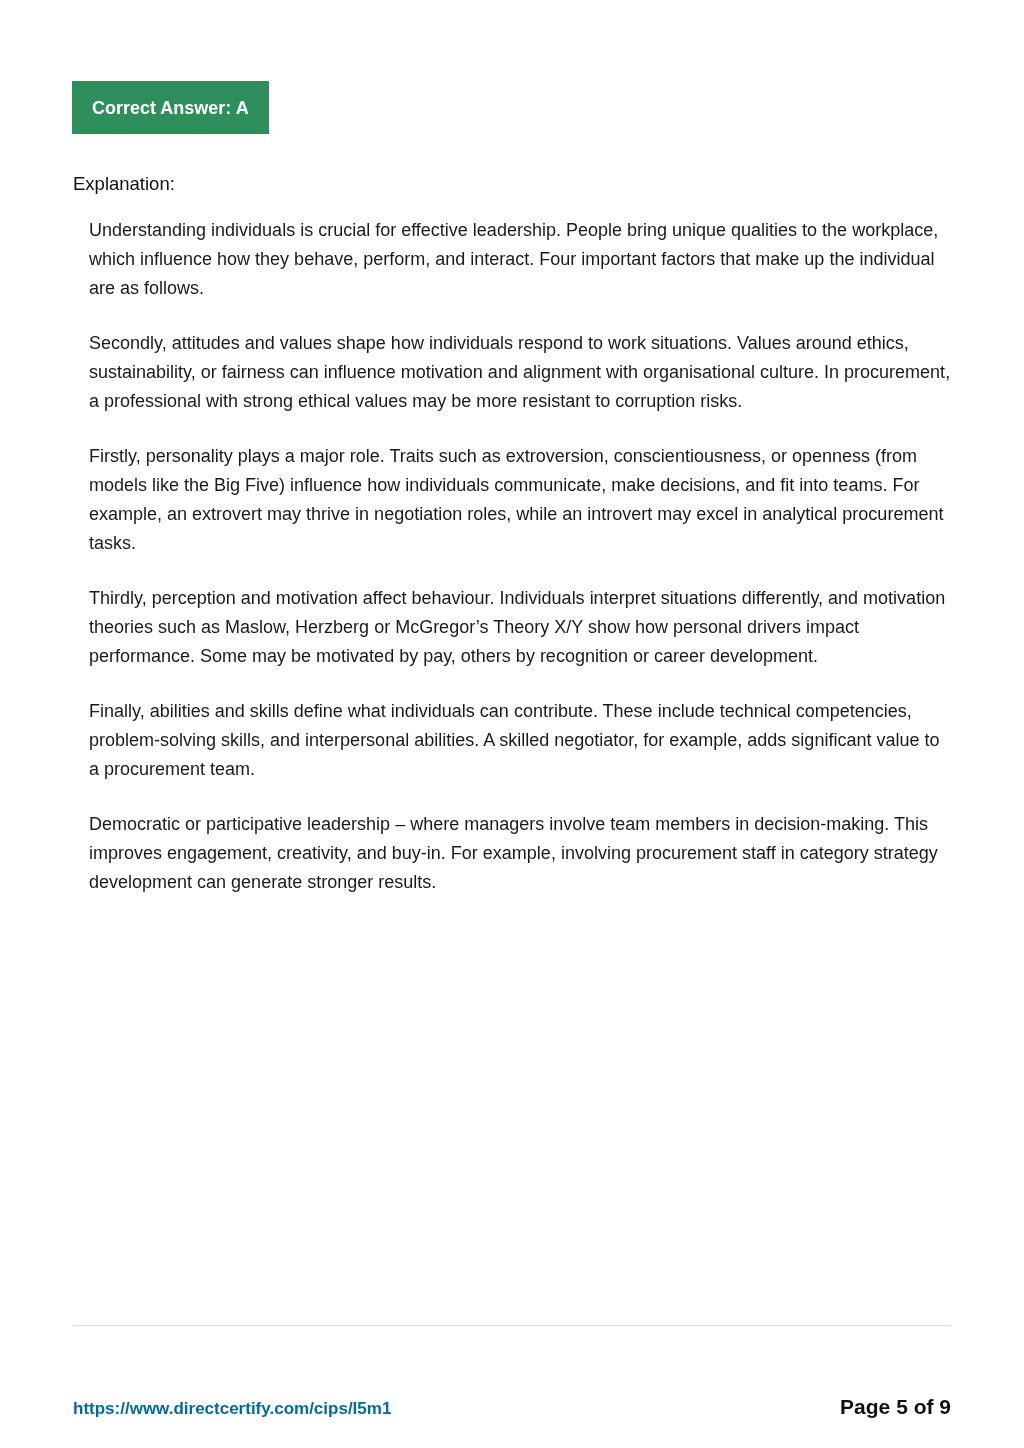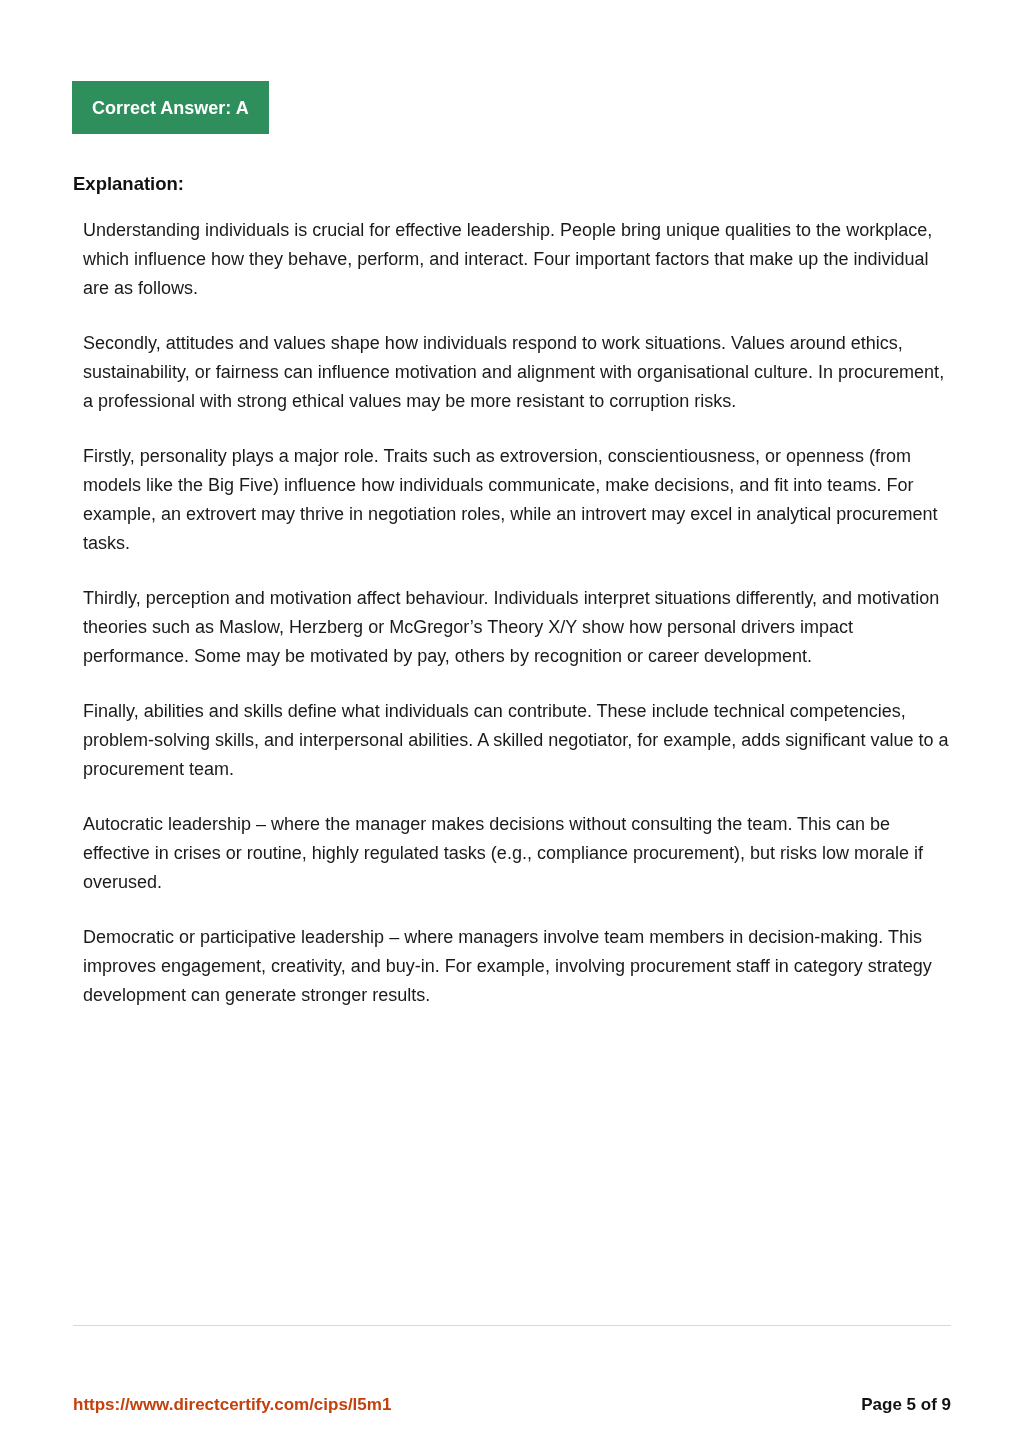--- a/index.html
+++ b/index.html
@@ -29,31 +29,31 @@
     font-size: 18px;
     font-weight: bold;
     display: inline-block;
   }
   .heading {
     position: absolute;
     left: 73px;
     top: 173px;
     margin: 0;
     font-size: 18.5px;
-    font-weight: bold;
+    font-weight: normal;
     color: #111111;
   }
   .content {
     position: absolute;
     left: 73px;
     top: 216px;
     width: 878px;
   }
   .content p {
-    margin: 0 0 26px 10px;
+    margin: 0 0 26px 16px;
     font-size: 18px;
     line-height: 29px;
     color: #1a1a1a;
   }
   .footer-rule {
     position: absolute;
     left: 73px;
     right: 73px;
     top: 1325px;
     height: 0;
@@ -64,46 +64,45 @@
     left: 73px;
     right: 73px;
     top: 1395px;
     display: flex;
     justify-content: space-between;
     align-items: baseline;
   }
   .footer-link {
     font-size: 17px;
     font-weight: bold;
-    color: #c2410c;
+    color: #0369a1;
     text-decoration: none;
     cursor: pointer;
   }
   .footer-page {
-    font-size: 17px;
+    font-size: 21px;
     font-weight: bold;
     color: #111111;
   }
 </style>
 </head>
 <body>
 
 <div class="page">
 
   <div class="badge">Correct Answer: A</div>
 
   <h2 class="heading">Explanation:</h2>
 
   <div class="content">
     <p>Understanding individuals is crucial for effective leadership. People bring unique qualities to the workplace, which influence how they behave, perform, and interact. Four important factors that make up the individual are as follows.</p>
     <p>Secondly, attitudes and values shape how individuals respond to work situations. Values around ethics, sustainability, or fairness can influence motivation and alignment with organisational culture. In procurement, a professional with strong ethical values may be more resistant to corruption risks.</p>
     <p>Firstly, personality plays a major role. Traits such as extroversion, conscientiousness, or openness (from models like the Big Five) influence how individuals communicate, make decisions, and fit into teams. For example, an extrovert may thrive in negotiation roles, while an introvert may excel in analytical procurement tasks.</p>
     <p>Thirdly, perception and motivation affect behaviour. Individuals interpret situations differently, and motivation theories such as Maslow, Herzberg or McGregor’s Theory X/Y show how personal drivers impact performance. Some may be motivated by pay, others by recognition or career development.</p>
     <p>Finally, abilities and skills define what individuals can contribute. These include technical competencies, problem-solving skills, and interpersonal abilities. A skilled negotiator, for example, adds significant value to a procurement team.</p>
-    <p>Autocratic leadership – where the manager makes decisions without consulting the team. This can be effective in crises or routine, highly regulated tasks (e.g., compliance procurement), but risks low morale if overused.</p>
     <p>Democratic or participative leadership – where managers involve team members in decision-making. This improves engagement, creativity, and buy-in. For example, involving procurement staff in category strategy development can generate stronger results.</p>
   </div>
 
   <div class="footer-rule"></div>
 
   <div class="footer">
     <a class="footer-link">https://www.directcertify.com/cips/l5m1</a>
     <span class="footer-page">Page 5 of 9</span>
   </div>
 

